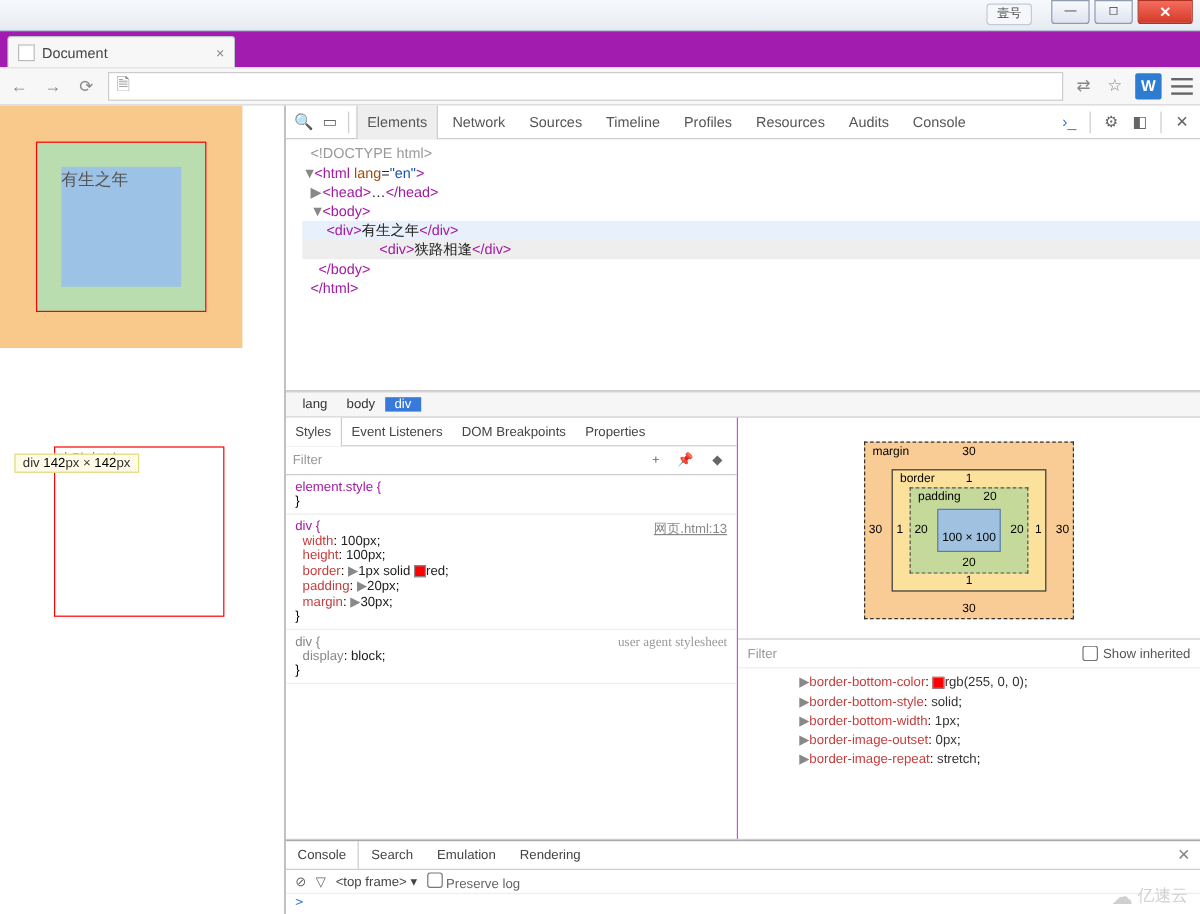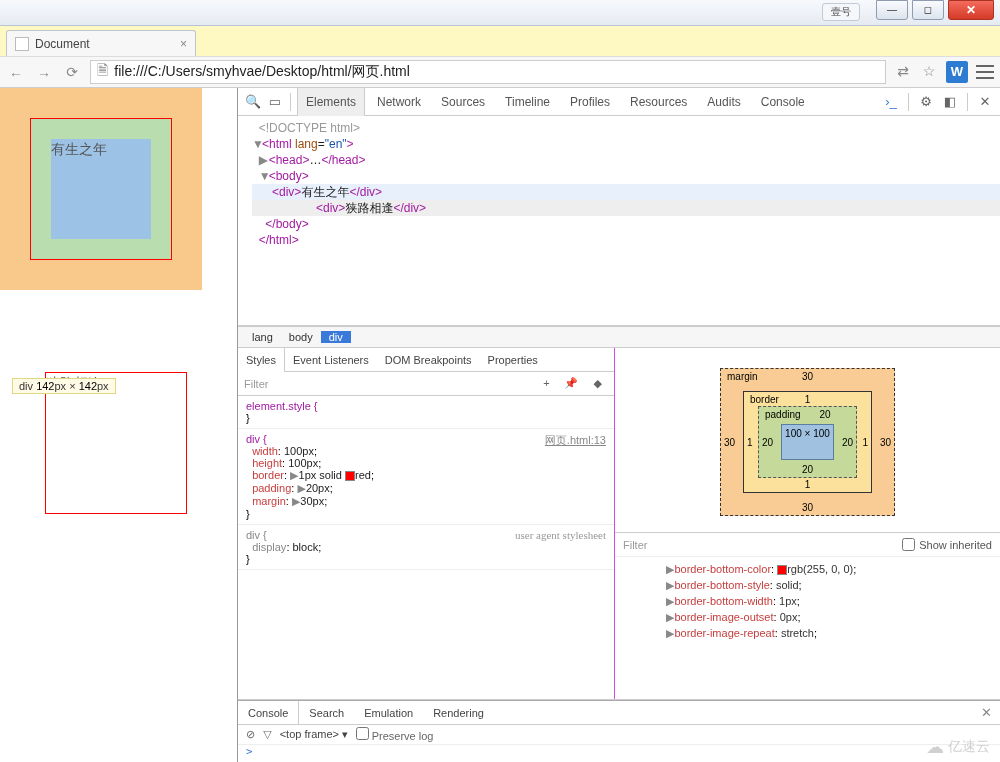--- a/index.html
+++ b/index.html
@@ -6,21 +6,21 @@
 body { width: 1000px; height: 762px; background: #fff; position: relative; overflow: hidden; }
 
 
 .titlebar { height: 26px; background: linear-gradient(#f7f9fc, #e6ebf2); border-bottom: 1px solid #b8c4d6; display: flex; justify-content: flex-end; align-items: flex-start; padding-right: 6px; }
 .win-badge { position: absolute; right: 140px; top: 3px; width: 38px; height: 18px; background: #f5f7fa; border: 1px solid #c2cbd8; border-radius: 3px; font-size: 10px; text-align: center; line-height: 16px; color: #444; }
 .win-btns { display: flex; gap: 4px; padding-top: 0; }
 .win-btn { width: 32px; height: 20px; border: 1px solid #8e9bb0; border-radius: 0 0 3px 3px; font-size: 10px; text-align: center; line-height: 18px; background: linear-gradient(#f9fbfe,#dde4ee); color: #333; }
 .win-btn.close { width: 46px; background: linear-gradient(#f46b5e,#d43a27); border-color: #ac3321; color: #fff; font-weight: bold; font-size: 12px; }
 
 
-.tabstrip { height: 30px; background: #fef9c3; display: flex; align-items: flex-end; padding-left: 6px; }
+.tabstrip { height: 30px; background: #a21caf; display: flex; align-items: flex-end; padding-left: 6px; }
 .tab { width: 190px; height: 26px; background: #f7f7f7; border: 1px solid #bfc4cb; border-bottom: none; border-radius: 3px 3px 0 0; display: flex; align-items: center; padding: 0 8px; font-size: 12px; color: #444; position: relative; }
 .tab .favicon { width: 14px; height: 14px; border: 1px solid #bbb; margin-right: 6px; background: #fff; }
 .tab .close { position: absolute; right: 8px; font-size: 12px; color: #888; }
 
 
 .urlbar { height: 32px; background: #f7f7f7; border-top: 1px solid #ddd; border-bottom: 1px solid #ccc; display: flex; align-items: center; padding: 0 6px; gap: 8px; }
 .nav-btn { width: 20px; height: 20px; text-align: center; line-height: 20px; color: #888; font-size: 14px; }
 .omnibox { flex: 1; height: 24px; border: 1px solid #ccc; background: #fff; display: flex; align-items: center; padding: 0 6px; font-size: 14px; color: #222; }
 .url-icon { width: 18px; height: 18px; text-align: center; color: #888; font-size: 14px; }
 .wicon { width: 22px; height: 22px; background: #2d7cd1; color: #fff; font-weight: bold; text-align: center; line-height: 22px; border-radius: 2px; font-size: 13px; }
@@ -80,21 +80,21 @@
 .computed-pane { width: 385px; display: flex; flex-direction: column; }
 .box-model { flex: 0 0 auto; padding: 20px 0 16px 0; display: flex; justify-content: center; border-bottom: 1px solid #ccc;}
 .bm-margin { width: 175px; height: 148px; background: #f8cc94; border: 1px dashed #333; position: relative; text-align: center; font-family: Menlo,Consolas,monospace; font-size: 10px; }
 .bm-label { position: absolute; top: 2px; left: 6px; font-size: 10px; }
 .bm-top { position: absolute; top: 2px; left: 50%; transform: translateX(-50%); }
 .bm-bottom { position: absolute; bottom: 2px; left: 50%; transform: translateX(-50%); }
 .bm-left { position: absolute; top: 50%; left: 3px; transform: translateY(-50%); }
 .bm-right { position: absolute; top: 50%; right: 3px; transform: translateY(-50%); }
 .bm-border { position: absolute; top: 22px; left: 22px; right: 22px; bottom: 22px; background: #fce19c; border: 1px solid #333; }
 .bm-padding { position: absolute; top: 14px; left: 14px; right: 14px; bottom: 14px; background: #c4d99a; border: 1px dashed #555; }
-.bm-content { position: absolute; top: 17px; left: 22px; right: 22px; bottom: 17px; background: #a0c1df; border: 1px solid #5a7da0; line-height: 16px; padding-top: 1px;}
+.bm-content { position: absolute; top: 17px; left: 22px; right: 22px; bottom: 17px; background: #a0c1df; border: 1px solid #5a7da0; line-height: 16px; padding-top: 16px;}
 .computed-filter { height: 24px; border-bottom: 1px solid #eee; display: flex; align-items: center; padding: 0 8px; color: #999; font-size: 11px; }
 .computed-filter label { margin-left: auto; color: #555; display: flex; align-items: center; gap: 4px; }
 .computed-list { flex: 1; overflow: hidden; font-family: Menlo, Consolas, monospace; font-size: 11px; padding: 4px 8px; margin-left: 43px; }
 .computed-list .row { line-height: 16px; }
 .computed-list .name { color: #c63d3d; }
 .computed-list .v { color: #333; }
 .computed-list .swatch { background: #ff0000; }
 
 
 .drawer { height: 62px; border-top: 1px solid #aaa; background: #fff; display: flex; flex-direction: column; font-size: 11px; }
@@ -129,21 +129,20 @@
     <span class="close">×</span>
   </div>
 </div>
 
 <div class="urlbar">
   <div class="nav-btn">←</div>
   <div class="nav-btn">→</div>
   <div class="nav-btn">⟳</div>
   <div class="omnibox">
     <span style="margin-right:6px;color:#888;">🗎</span>
-    <span>file:///C:/Users/smyhvae/Desktop/html/网页.html</span>
   </div>
   <div class="url-icon">⇄</div>
   <div class="url-icon">☆</div>
   <div class="wicon">W</div>
   <div class="hamburger">
       <span></span>
       <span></span>
       <span></span>
     </div>
 </div>

